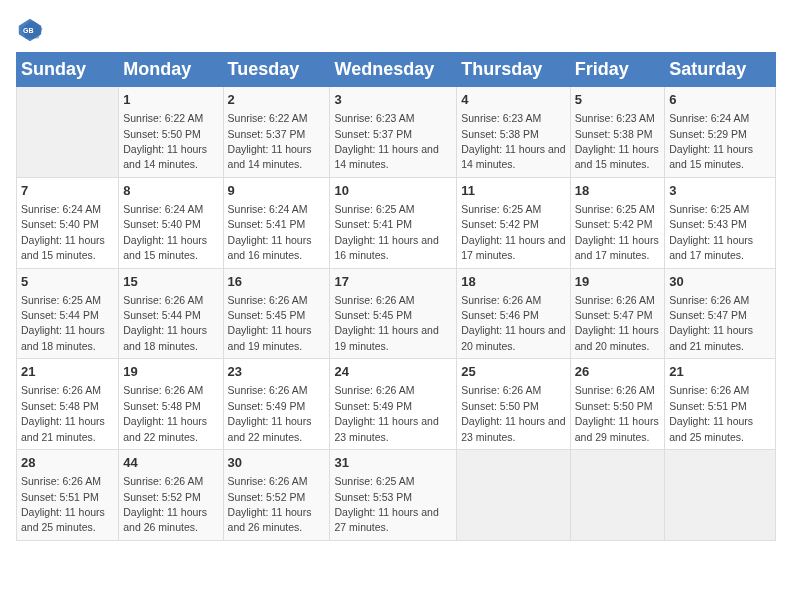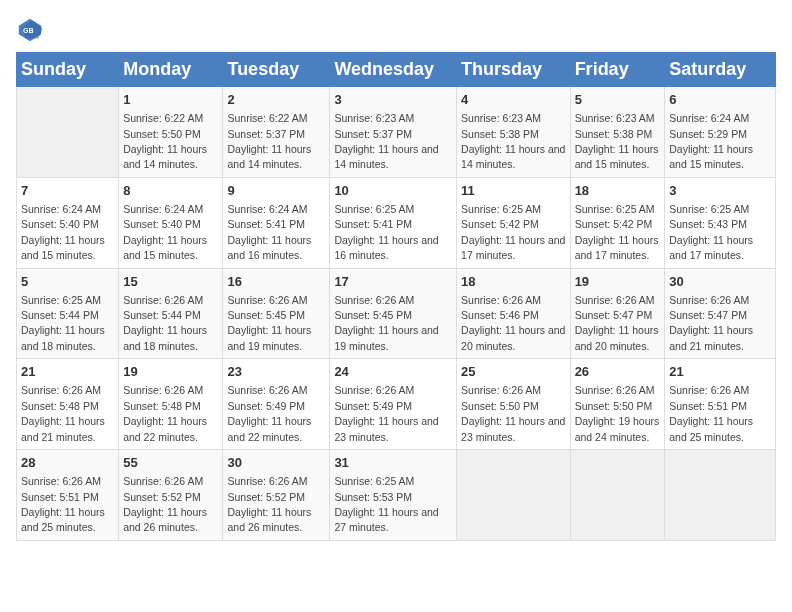--- a/index.html
+++ b/index.html
@@ -145,26 +145,26 @@
         <td><span class="day-number">18</span><span class="day-info">Sunrise: 6:26 AM</span><br><span class="day-info">Sunset: 5:46 PM</span><br><span class="day-info">Daylight: 11 hours and 20 minutes.</span></td>
         <td><span class="day-number">19</span><span class="day-info">Sunrise: 6:26 AM</span><br><span class="day-info">Sunset: 5:47 PM</span><br><span class="day-info">Daylight: 11 hours and 20 minutes.</span></td>
         <td><span class="day-number">30</span><span class="day-info">Sunrise: 6:26 AM</span><br><span class="day-info">Sunset: 5:47 PM</span><br><span class="day-info">Daylight: 11 hours and 21 minutes.</span></td>
       </tr>
       <tr>
         <td><span class="day-number">21</span><span class="day-info">Sunrise: 6:26 AM</span><br><span class="day-info">Sunset: 5:48 PM</span><br><span class="day-info">Daylight: 11 hours and 21 minutes.</span></td>
         <td><span class="day-number">19</span><span class="day-info">Sunrise: 6:26 AM</span><br><span class="day-info">Sunset: 5:48 PM</span><br><span class="day-info">Daylight: 11 hours and 22 minutes.</span></td>
         <td><span class="day-number">23</span><span class="day-info">Sunrise: 6:26 AM</span><br><span class="day-info">Sunset: 5:49 PM</span><br><span class="day-info">Daylight: 11 hours and 22 minutes.</span></td>
         <td><span class="day-number">24</span><span class="day-info">Sunrise: 6:26 AM</span><br><span class="day-info">Sunset: 5:49 PM</span><br><span class="day-info">Daylight: 11 hours and 23 minutes.</span></td>
         <td><span class="day-number">25</span><span class="day-info">Sunrise: 6:26 AM</span><br><span class="day-info">Sunset: 5:50 PM</span><br><span class="day-info">Daylight: 11 hours and 23 minutes.</span></td>
-        <td><span class="day-number">26</span><span class="day-info">Sunrise: 6:26 AM</span><br><span class="day-info">Sunset: 5:50 PM</span><br><span class="day-info">Daylight: 19 hours and 24 minutes.</span></td>
+        <td><span class="day-number">26</span><span class="day-info">Sunrise: 6:26 AM</span><br><span class="day-info">Sunset: 5:50 PM</span><br><span class="day-info">Daylight: 11 hours and 29 minutes.</span></td>
         <td><span class="day-number">21</span><span class="day-info">Sunrise: 6:26 AM</span><br><span class="day-info">Sunset: 5:51 PM</span><br><span class="day-info">Daylight: 11 hours and 25 minutes.</span></td>
       </tr>
       <tr>
         <td><span class="day-number">28</span><span class="day-info">Sunrise: 6:26 AM</span><br><span class="day-info">Sunset: 5:51 PM</span><br><span class="day-info">Daylight: 11 hours and 25 minutes.</span></td>
-        <td><span class="day-number">55</span><span class="day-info">Sunrise: 6:26 AM</span><br><span class="day-info">Sunset: 5:52 PM</span><br><span class="day-info">Daylight: 11 hours and 26 minutes.</span></td>
+        <td><span class="day-number">44</span><span class="day-info">Sunrise: 6:26 AM</span><br><span class="day-info">Sunset: 5:52 PM</span><br><span class="day-info">Daylight: 11 hours and 26 minutes.</span></td>
         <td><span class="day-number">30</span><span class="day-info">Sunrise: 6:26 AM</span><br><span class="day-info">Sunset: 5:52 PM</span><br><span class="day-info">Daylight: 11 hours and 26 minutes.</span></td>
         <td><span class="day-number">31</span><span class="day-info">Sunrise: 6:25 AM</span><br><span class="day-info">Sunset: 5:53 PM</span><br><span class="day-info">Daylight: 11 hours and 27 minutes.</span></td>
         <td class="empty-cell"></td>
         <td class="empty-cell"></td>
         <td class="empty-cell"></td>
       </tr>
     </tbody>
 </table>
 
 </body></html>

